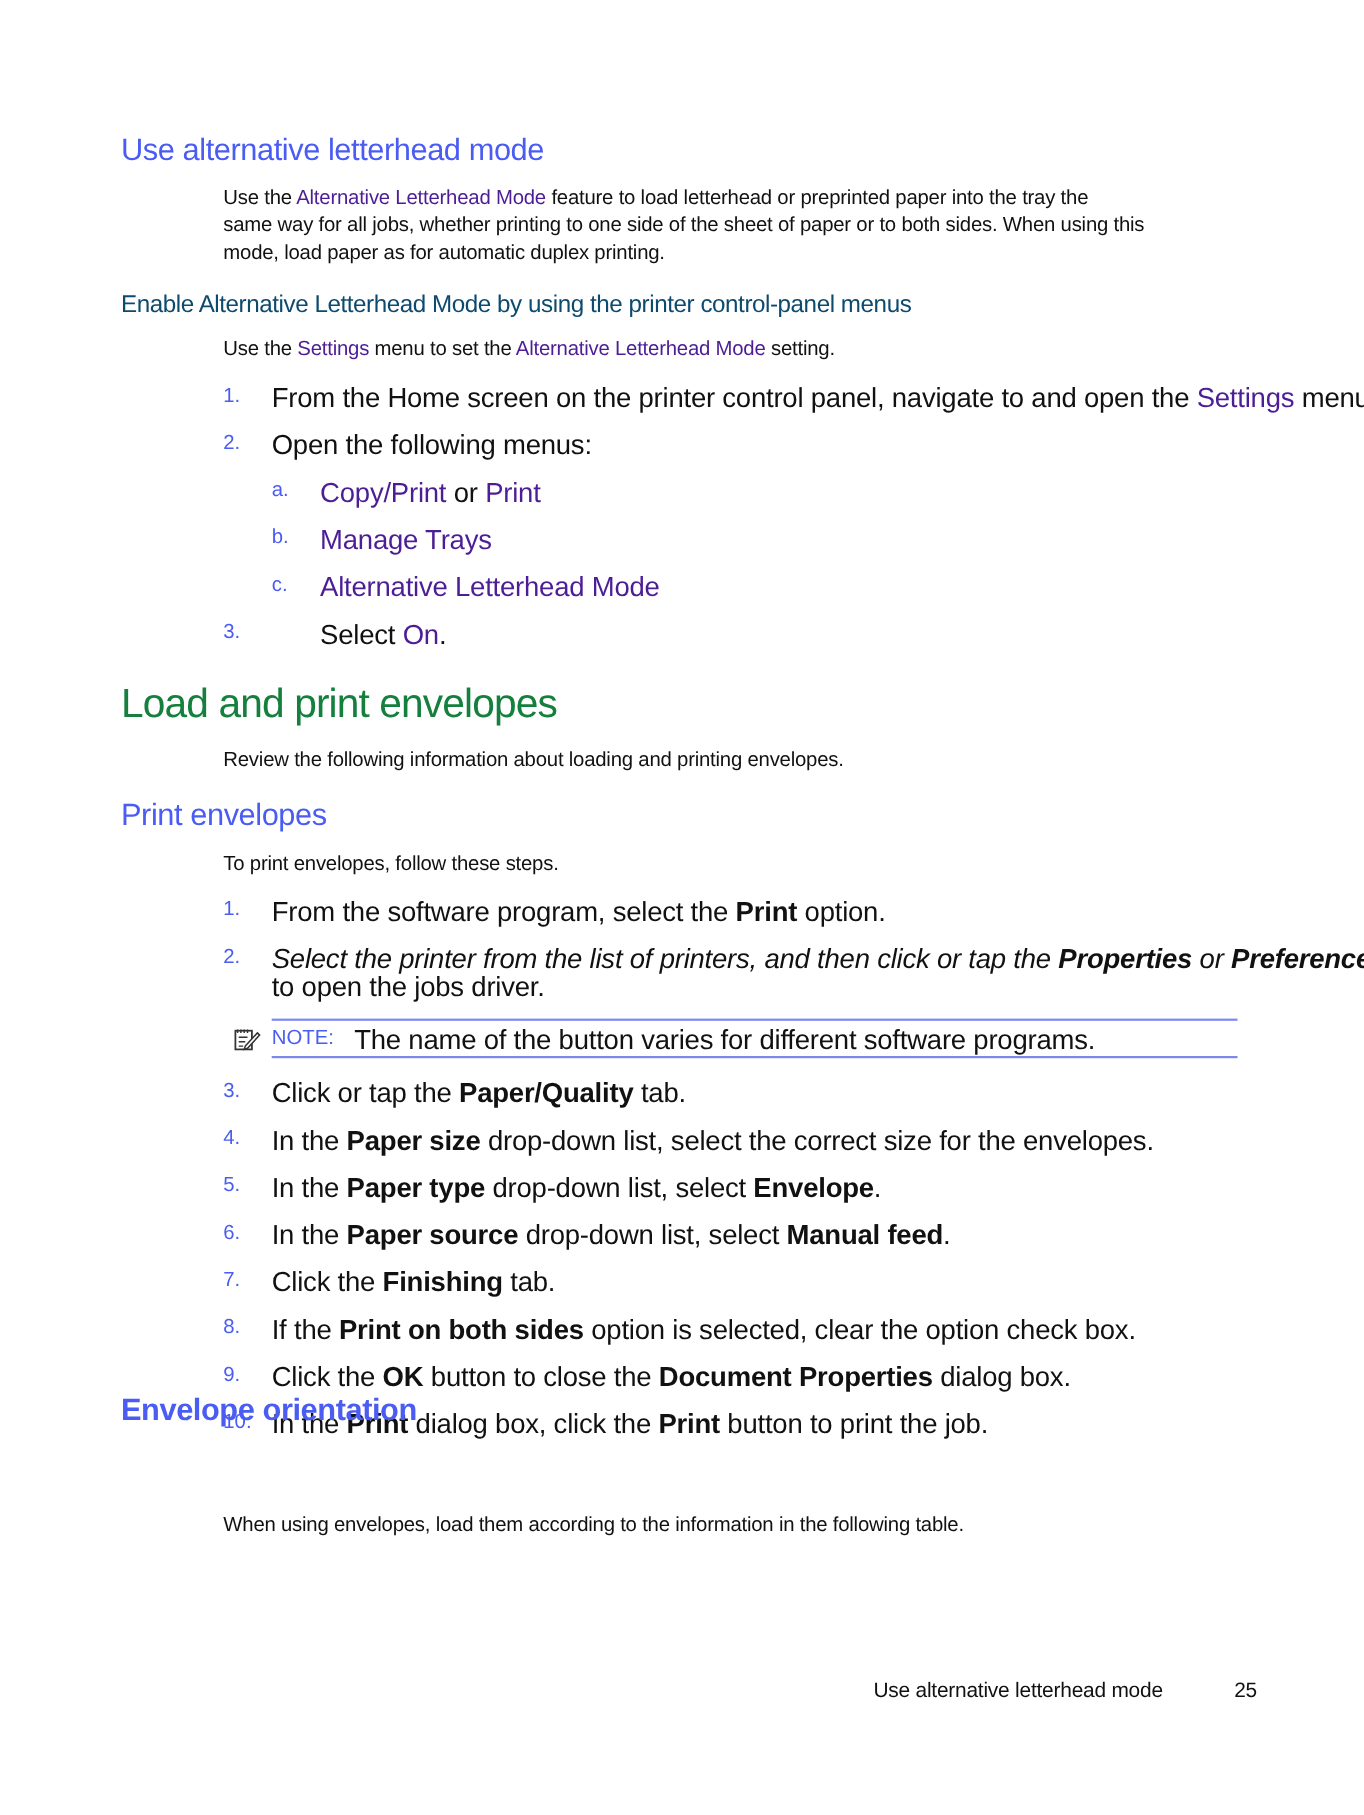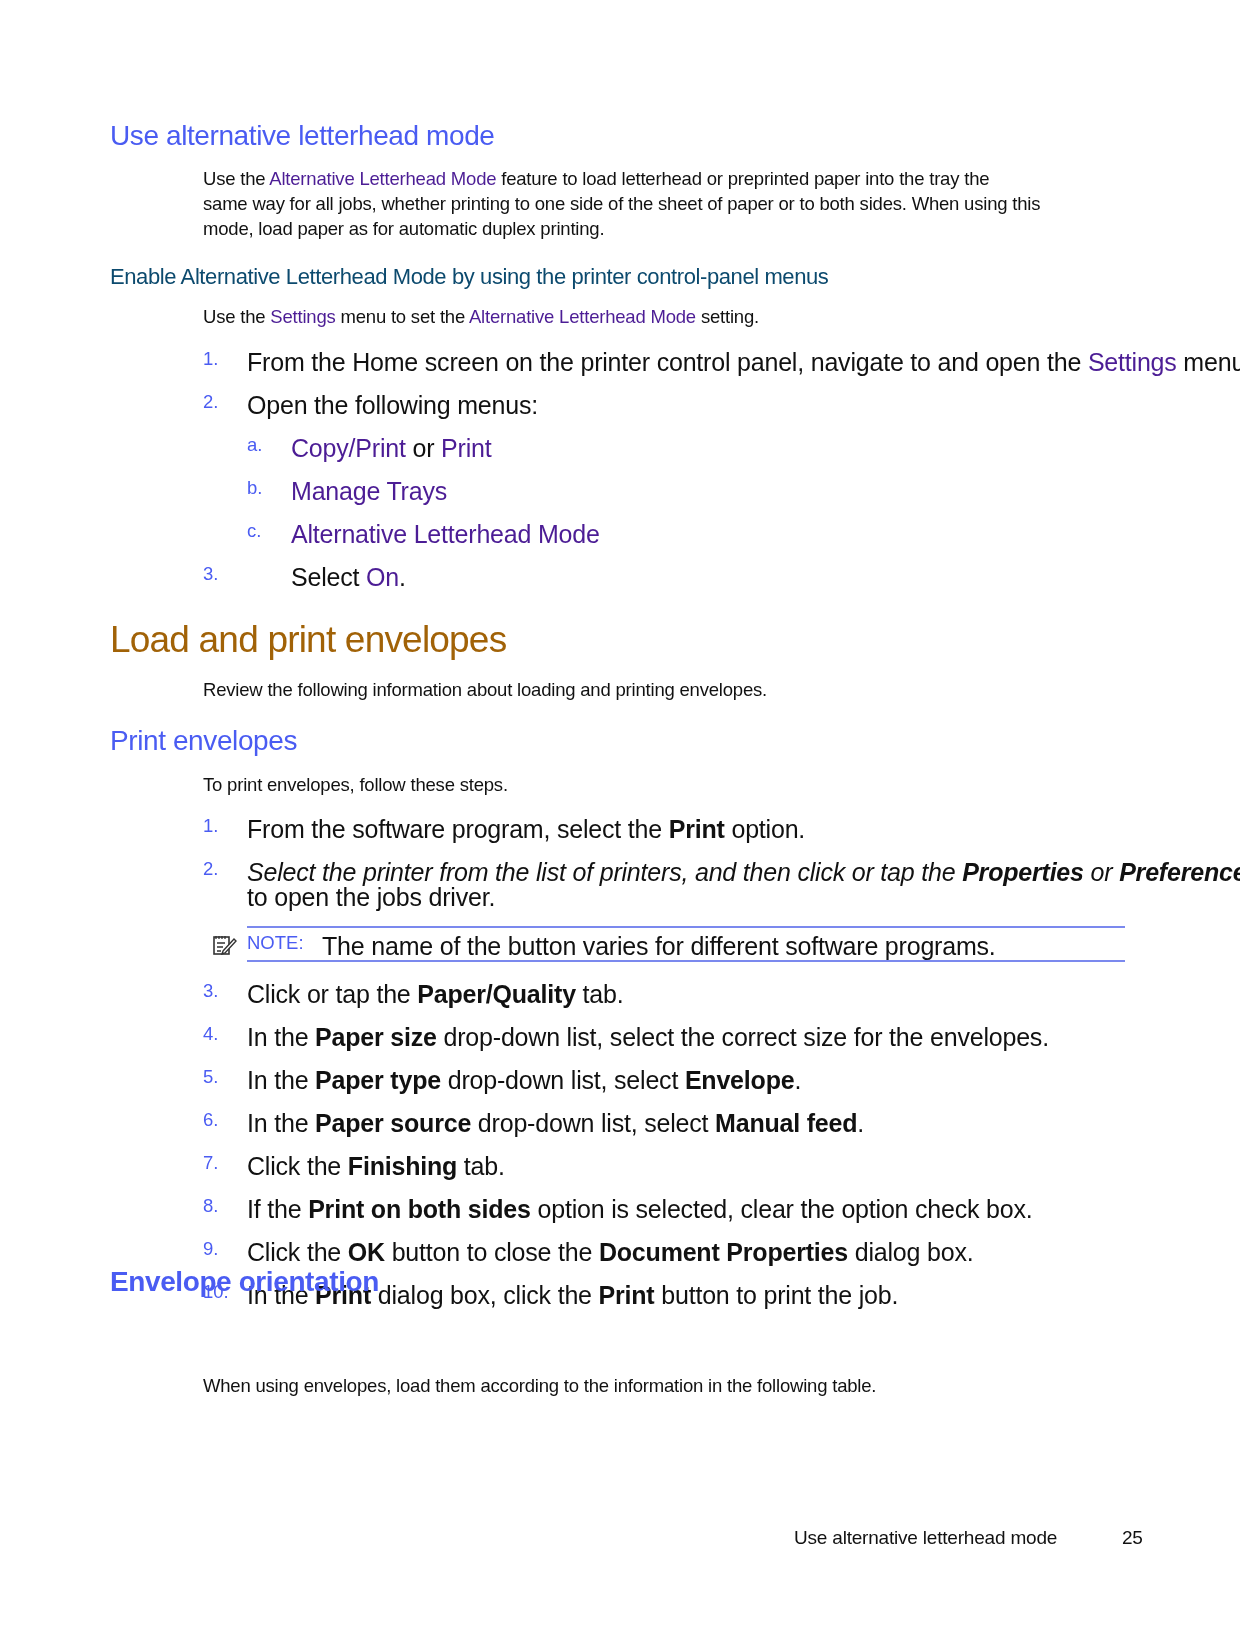--- a/index.html
+++ b/index.html
@@ -5,21 +5,21 @@
   html, body { margin: 0; padding: 0; background: #ffffff; }
   body {
     width: 1240px; height: 1650px; position: relative; overflow: hidden;
     font-family: "Liberation Sans", sans-serif; color: #111111;
   }
   .abs { position: absolute; white-space: nowrap; }
   .blue { color: #4c1d95; }
   .b { font-weight: bold; }
   .h2 { font-size: 28px; color: #4a5cf2; letter-spacing: -0.4px; }
   .h3 { font-size: 22px; color: #0c4a6e; letter-spacing: -0.4px; }
-  .h1 { font-size: 37px; color: #a16207; letter-spacing: -0.8px; }
+  .h1 { font-size: 37px; color: #15803d; letter-spacing: -0.8px; }
   .p { font-size: 18.5px; line-height: 25px; letter-spacing: -0.2px; }
   .num { font-size: 18.5px; color: #4a5cf2; }
   .step { font-size: 25px; letter-spacing: -0.2px; }
   .rule { position: absolute; height: 1.5px; background: #7b89ee; }
   .footer { font-size: 19px; letter-spacing: -0.2px; }
 </style>
 </head>
 <body>
 
 <div class="abs h2" style="left:110px; top:120px;">Use alternative letterhead mode</div>

